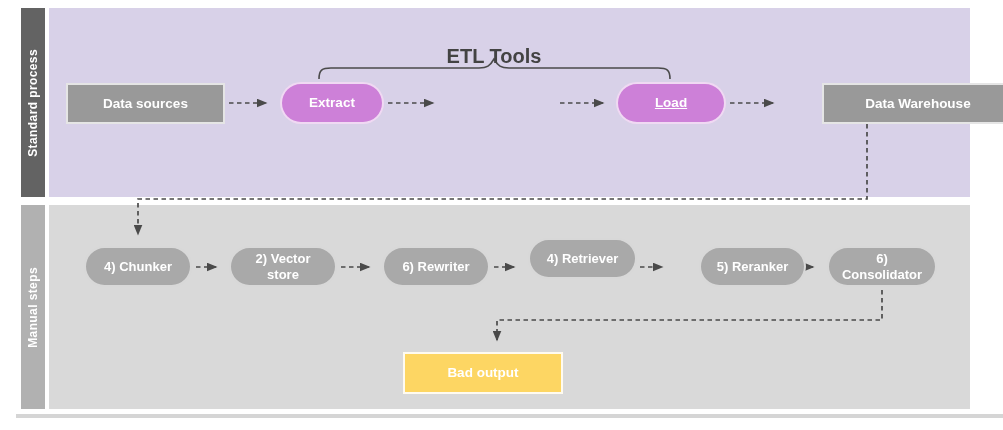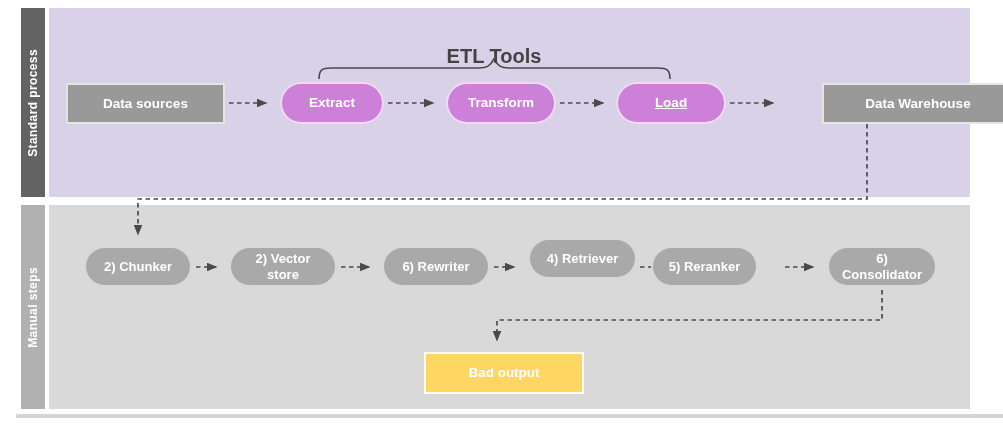--- a/index.html
+++ b/index.html
@@ -125,28 +125,27 @@
     <line class="dash" x1="640" y1="267" x2="662" y2="267" marker-end="url(#arrow)"></line>
     <line class="dash" x1="785" y1="267" x2="813" y2="267" marker-end="url(#arrow)"></line>
 
     <path class="dash" d="M882,290 V320 H497 V340" marker-end="url(#arrow)"></path>
   </svg>
 
   <div class="bracket-label">ETL Tools</div>
 
   <div class="node box" style="left:66px; top:83px; width:159px;">Data sources</div>
   <div class="node etl-pill" style="left:280px; top:82px; width:104px;">Extract</div>
-  <div class="node etl-pill" style="left:446px; top:82px; width:110px;">Transform</div>
   <div class="node etl-pill" style="left:616px; top:82px; width:110px;text-decoration:underline;">Load</div>
   <div class="node box" style="left:787px; top:83px; width:192px;margin-left:35px;">Data Warehouse</div>
 
-  <div class="node step-pill" style="left:84px; top:246px; width:108px;">2) Chunker</div>
+  <div class="node step-pill" style="left:84px; top:246px; width:108px;">4) Chunker</div>
   <div class="node step-pill" style="left:229px; top:246px; width:108px;">2) Vector store</div>
   <div class="node step-pill" style="left:382px; top:246px; width:108px;">6) Rewriter</div>
   <div class="node step-pill" style="left:528px; top:238px; width:109px;">4) Retriever</div>
-  <div class="node step-pill" style="left:651px; top:246px; width:107px;text-align:center;">5) Reranker</div>
+  <div class="node step-pill" style="left:699px; top:246px; width:107px;text-align:center;">5) Reranker</div>
   <div class="node step-pill" style="left:827px; top:246px; width:110px; padding:0 8px;">6) Consolidator</div>
 
-  <div class="node output-box" style="left:424px; top:352px; width:160px;">Bad output</div>
+  <div class="node output-box" style="left:403px; top:352px; width:160px;">Bad output</div>
 
   <div class="bottom-divider"></div>
 
 </div>
 
 </body></html>

